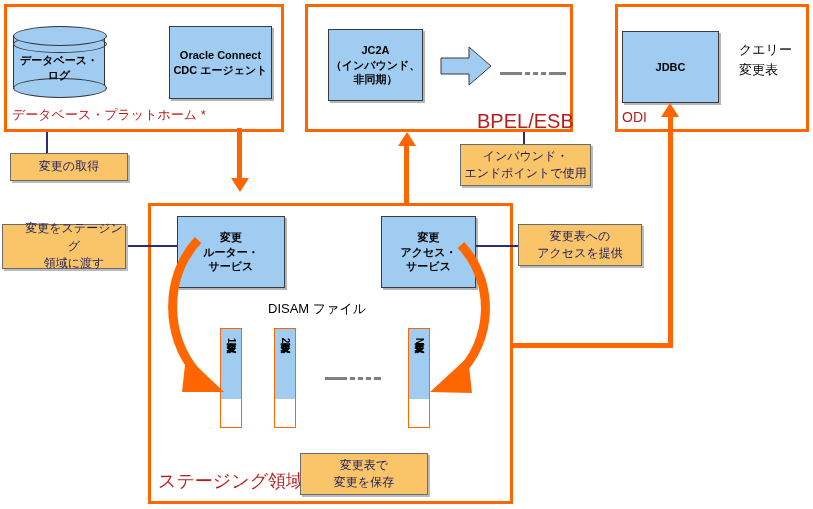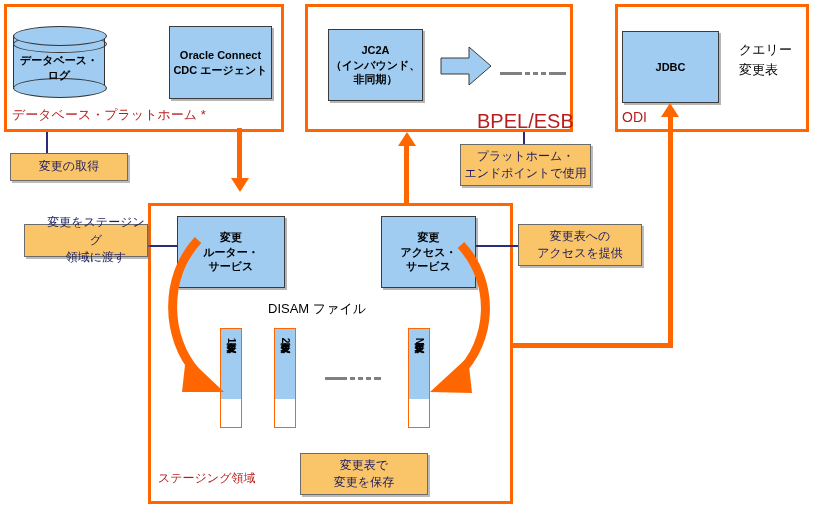--- a/index.html
+++ b/index.html
@@ -194,39 +194,39 @@
     <svg width="52" height="42" viewBox="0 0 52 42">
       <polygon points="1,13 29,13 29,2 51,21 29,40 29,29 1,29" fill="#9FCCF0" stroke="#3b3b3b" stroke-width="1"></polygon>
     </svg>
   </div>
 
   <div class="abs dashdot" style="left:500px;top:72px;width:66px;"></div>
 
   <div class="abs navyline" style="left:523px;top:132px;width:2px;height:13px;"></div>
   <div class="abs callout" style="left:460px;top:144px;width:131px;height:42px;">
     <div>
-      <div>プラットホーム・</div>
+      <div>インバウンド・</div>
       <div>エンドポイントで使用</div>
     </div>
   </div>
 
   <div class="abs frame" style="left:615px;top:4px;width:194px;height:128px;"></div>
   <div class="frame-label" style="left:622px;top:110px;font-size:14px;">ODI</div>
 
   <div class="abs bluebox" style="left:622px;top:31px;width:97px;height:72px;">
     <span>JDBC</span>
   </div>
 
   <div class="abs" style="left:739px;top:40px;width:70px;font-size:13px;line-height:1.5;color:#000000;text-align:left;">
     <div>クエリー</div>
     <div>変更表</div>
   </div>
 
   <div class="abs frame" style="left:148px;top:203px;width:365px;height:301px;"></div>
-  <div class="frame-label" style="left:158px;top:472px;font-size:12px;">ステージング領域</div>
+  <div class="frame-label" style="left:158px;top:472px;font-size:18px;">ステージング領域</div>
 
   <div class="abs oline" style="left:237px;top:128px;width:5px;height:5px;"></div>
   <div class="abs oline" style="left:237px;top:128px;width:5px;height:51px;"></div>
   <div class="abs arrow-down" style="left:231px;top:178px;"></div>
 
   <div class="abs oline" style="left:404px;top:146px;width:5px;height:60px;"></div>
   <div class="abs arrow-up" style="left:398px;top:132px;"></div>
 
   <div class="abs oline" style="left:510px;top:343px;width:163px;height:5px;"></div>
   <div class="abs oline" style="left:668px;top:117px;width:5px;height:231px;"></div>
@@ -242,21 +242,21 @@
 
   <div class="abs bluebox" style="left:381px;top:216px;width:95px;height:72px;">
     <div>
       <div>変更</div>
       <div>アクセス・</div>
       <div>サービス</div>
     </div>
   </div>
 
   <div class="abs navyline" style="left:128px;top:245px;width:50px;height:2px;"></div>
-  <div class="abs callout" style="left:24px;top:224px;width:124px;height:33px;padding-left:20px;">
+  <div class="abs callout" style="left:2px;top:224px;width:124px;height:45px;padding-left:20px;">
     <div>
       <div>変更をステージング</div>
       <div>領域に渡す</div>
     </div>
   </div>
 
   <div class="abs navyline" style="left:476px;top:245px;width:44px;height:2px;"></div>
   <div class="abs callout" style="left:518px;top:224px;width:124px;height:42px;">
     <div>
       <div>変更表への</div>

